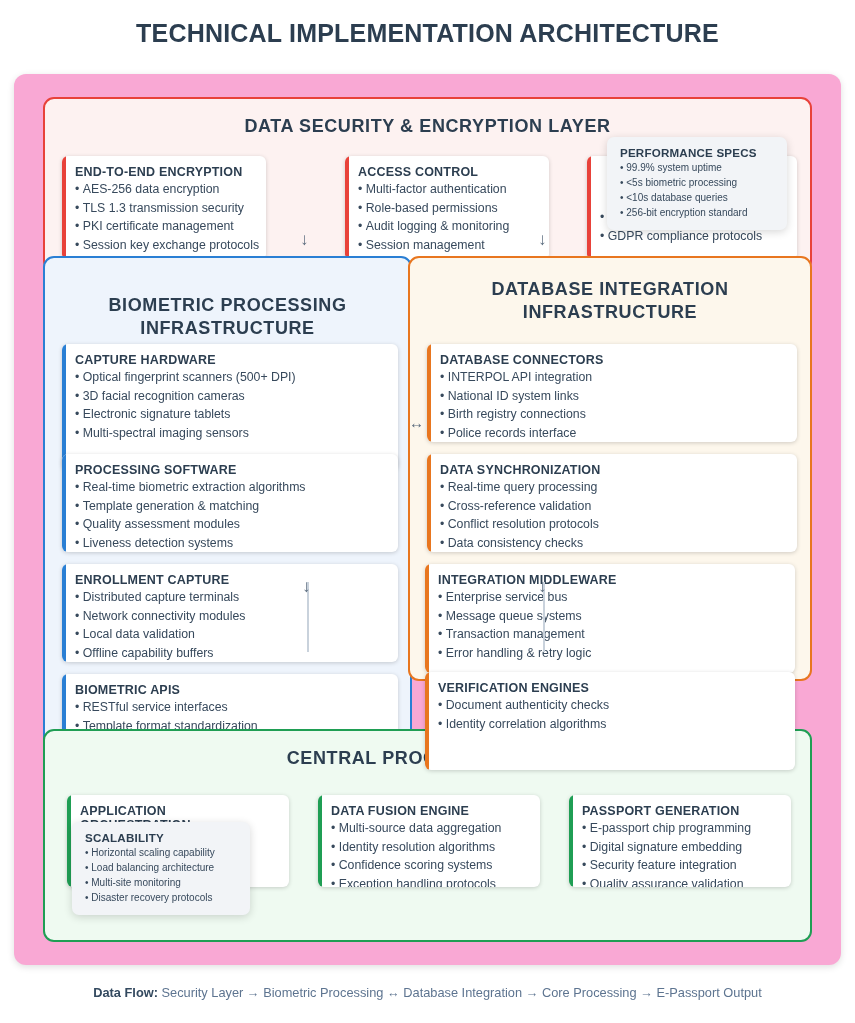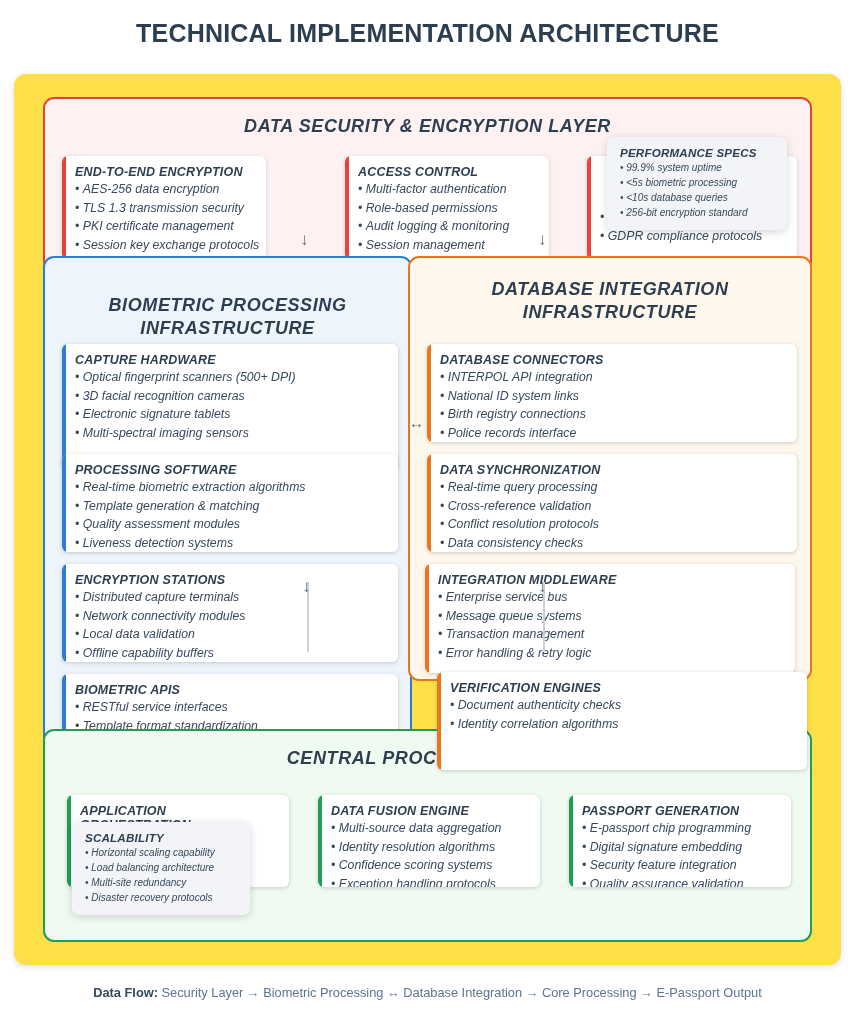--- a/index.html
+++ b/index.html
@@ -17,24 +17,23 @@
     font-weight:bold;
     letter-spacing:.2px;
     color:#2c3e50;
     margin:18px 0 0 0;
     line-height:1.2;
   }
   .outer-frame{
     position:absolute;
     left:14px; top:74px;
     width:827px; height:891px;
-    background:#fde047;
+    background:#f9a8d4;
     border-radius:12px;
     box-shadow:0 2px 7px rgba(0,0,0,.13);
-    font-style:italic;
   }
   
   .layer{
     position:absolute;
     border-radius:11px;
     box-sizing:border-box;
   }
   .layer-title{
     text-align:center;
     font-size:18px;
@@ -220,21 +219,21 @@
       <ul>
         <li>Real-time biometric extraction algorithms</li>
         <li>Template generation &amp; matching</li>
         <li>Quality assessment modules</li>
         <li>Liveness detection systems</li>
       </ul>
     </div>
 
     <div class="card" style="left:17px; top:306px; width:336px; height:98px;">
       <div class="bar" style="background:#2a7fd4;"></div>
-      <h4>ENCRYPTION STATIONS</h4>
+      <h4>ENROLLMENT CAPTURE</h4>
       <ul>
         <li>Distributed capture terminals</li>
         <li>Network connectivity modules</li>
         <li>Local data validation</li>
         <li>Offline capability buffers</li>
       </ul>
     </div>
 
     <div class="card" style="left:17px; top:416px; width:336px; height:98px;">
       <div class="bar" style="background:#2a7fd4;"></div>
@@ -276,21 +275,21 @@
       <h4>INTEGRATION MIDDLEWARE</h4>
       <ul>
         <li>Enterprise service bus</li>
         <li>Message queue systems</li>
         <li>Transaction management</li>
         <li>Error handling &amp; retry logic</li>
       </ul>
     </div>
   </div>
 
-  <div class="card" style="left:411px; top:598px; width:370px; height:98px; z-index:5;margin-left:12px;">
+  <div class="card" style="left:411px; top:598px; width:370px; height:98px; z-index:5;">
     <div class="bar" style="background:#e8761f;"></div>
     <h4>VERIFICATION ENGINES</h4>
     <ul>
       <li>Document authenticity checks</li>
       <li>Identity correlation algorithms</li>
     </ul>
   </div>
 
   <div class="layer" id="core-layer">
     <div class="layer-title">CENTRAL PROCESSING CORE</div>
@@ -342,21 +341,21 @@
       <li>&lt;10s database queries</li>
       <li>256-bit encryption standard</li>
     </ul>
   </div>
 
   <div class="callout" style="left:58px; top:748px; width:178px;">
     <h5>SCALABILITY</h5>
     <ul>
       <li>Horizontal scaling capability</li>
       <li>Load balancing architecture</li>
-      <li>Multi-site redundancy</li>
+      <li>Multi-site monitoring</li>
       <li>Disaster recovery protocols</li>
     </ul>
   </div>
 
 </div>
 
 <div class="footer">
   <b>Data Flow:</b>
   <span>Security Layer → Biometric Processing ↔ Database Integration → Core Processing → E-Passport Output</span>
 </div>

